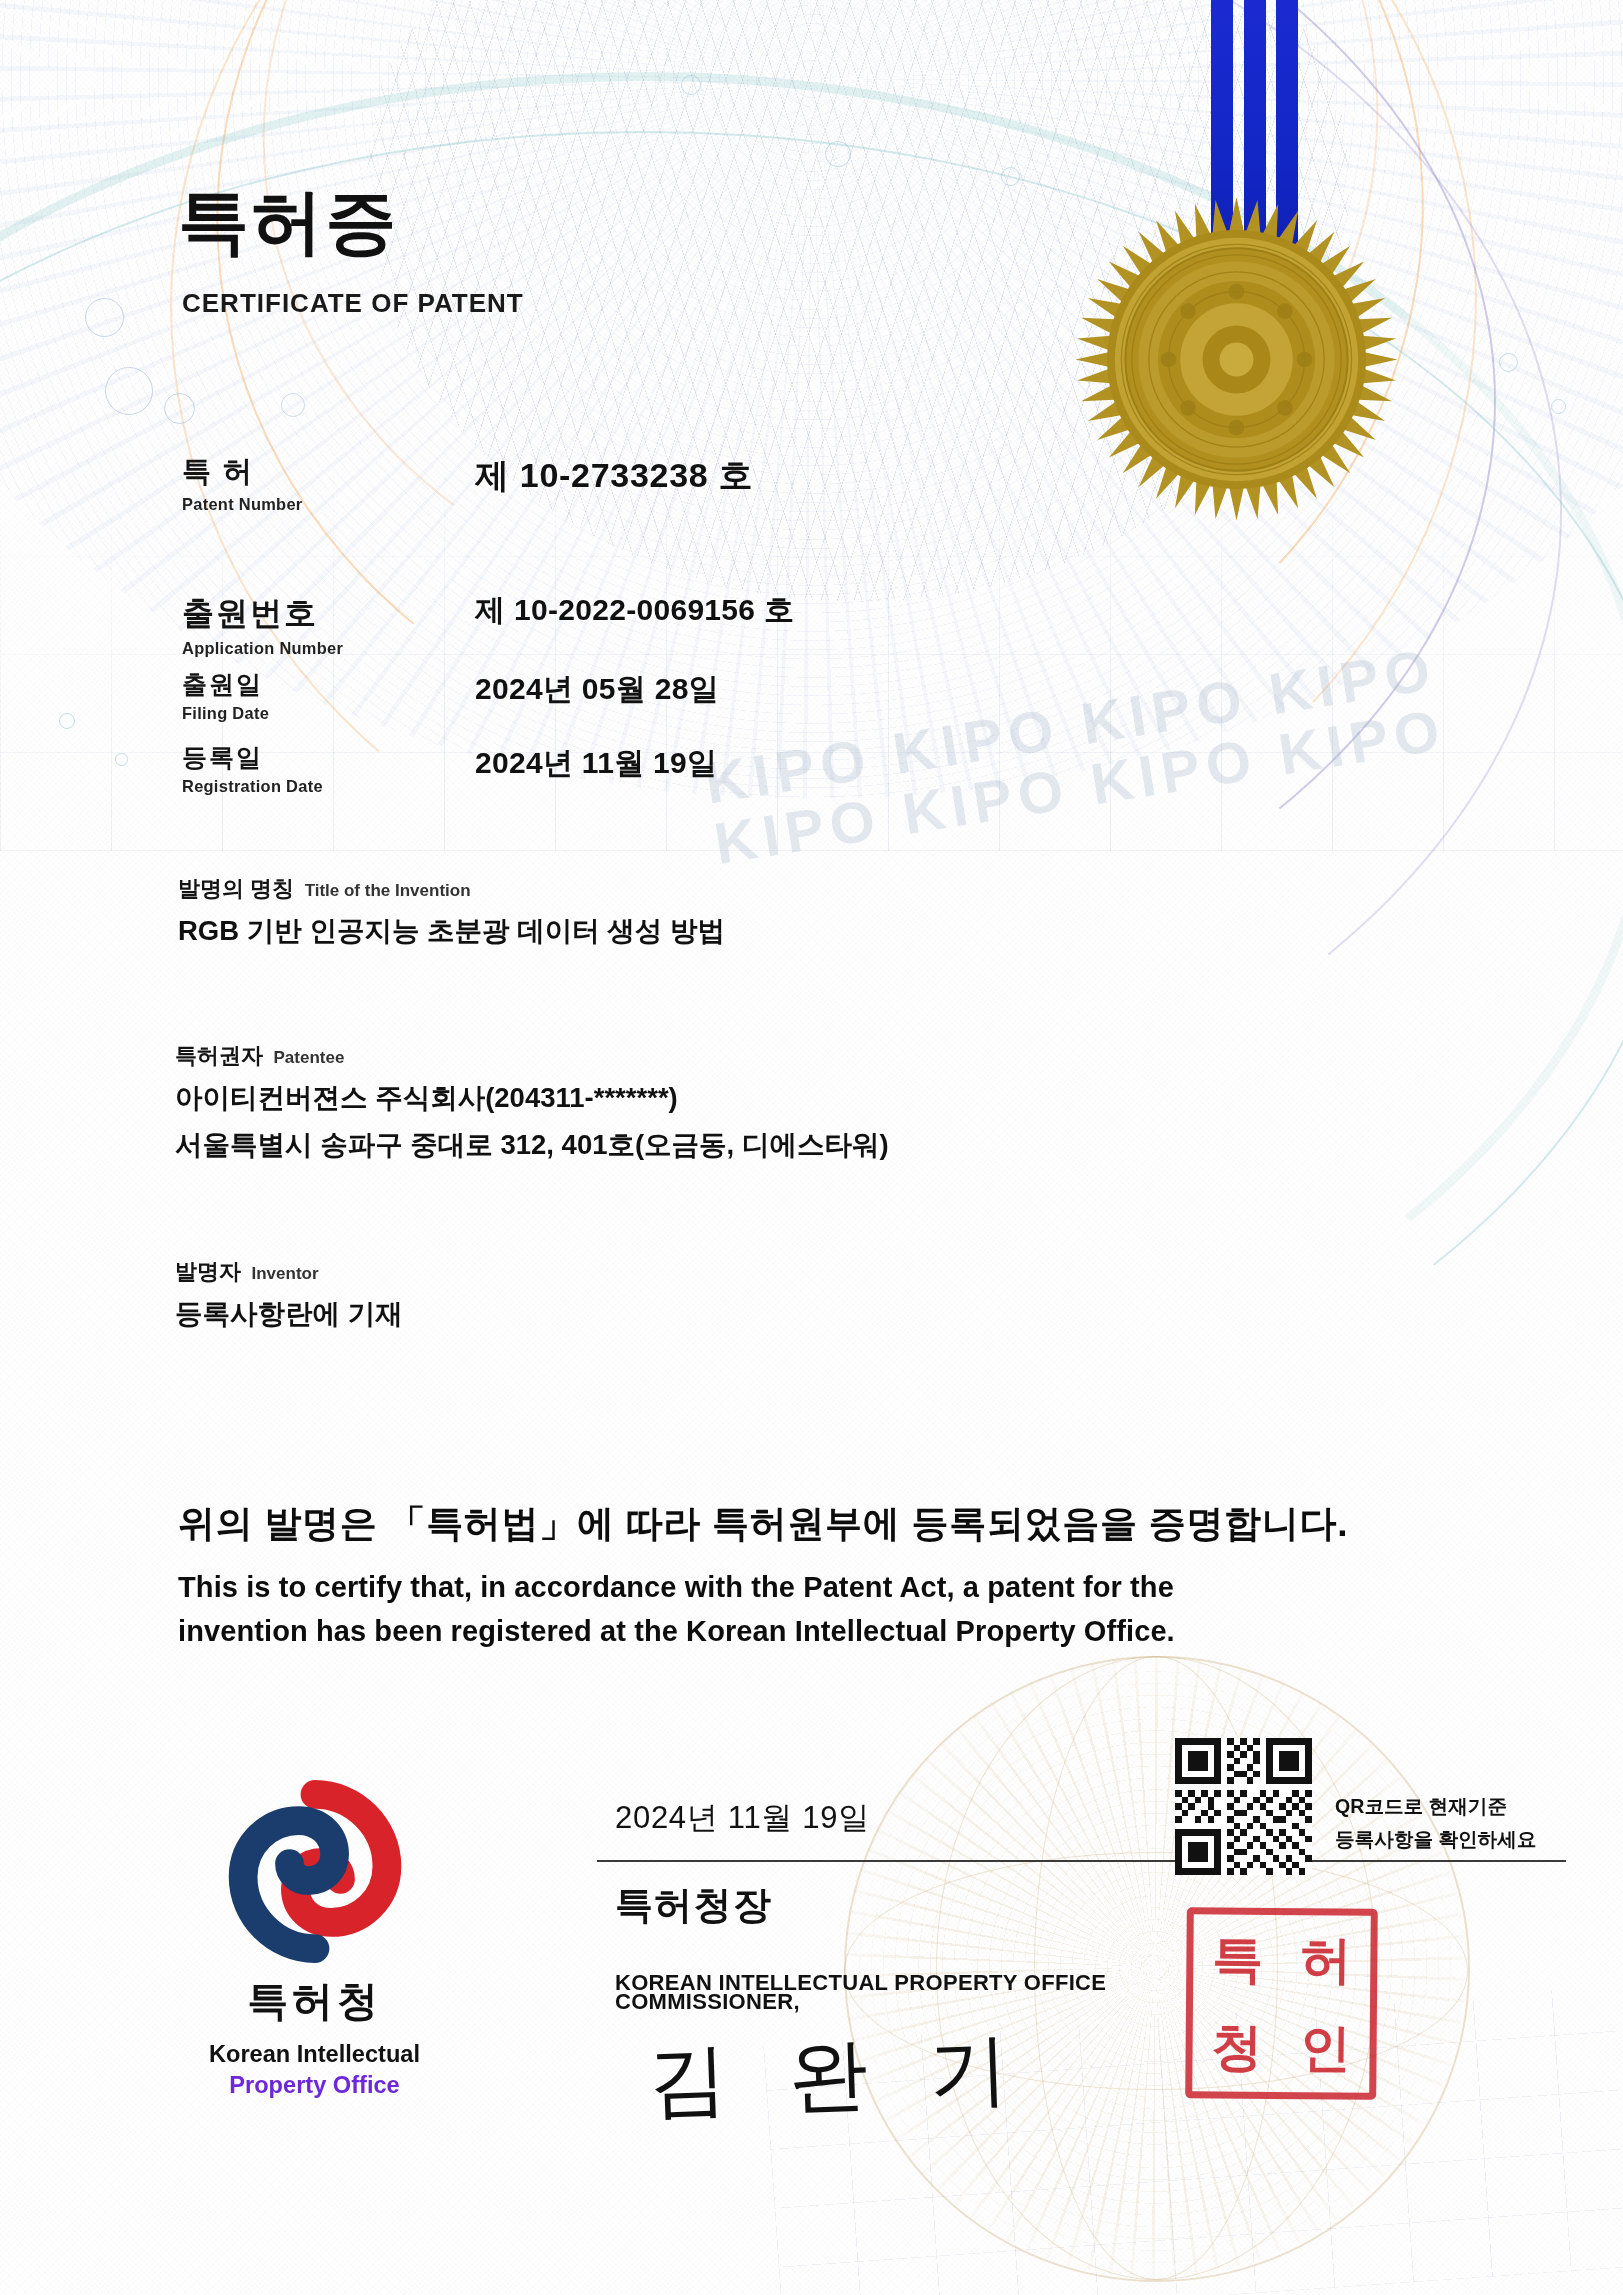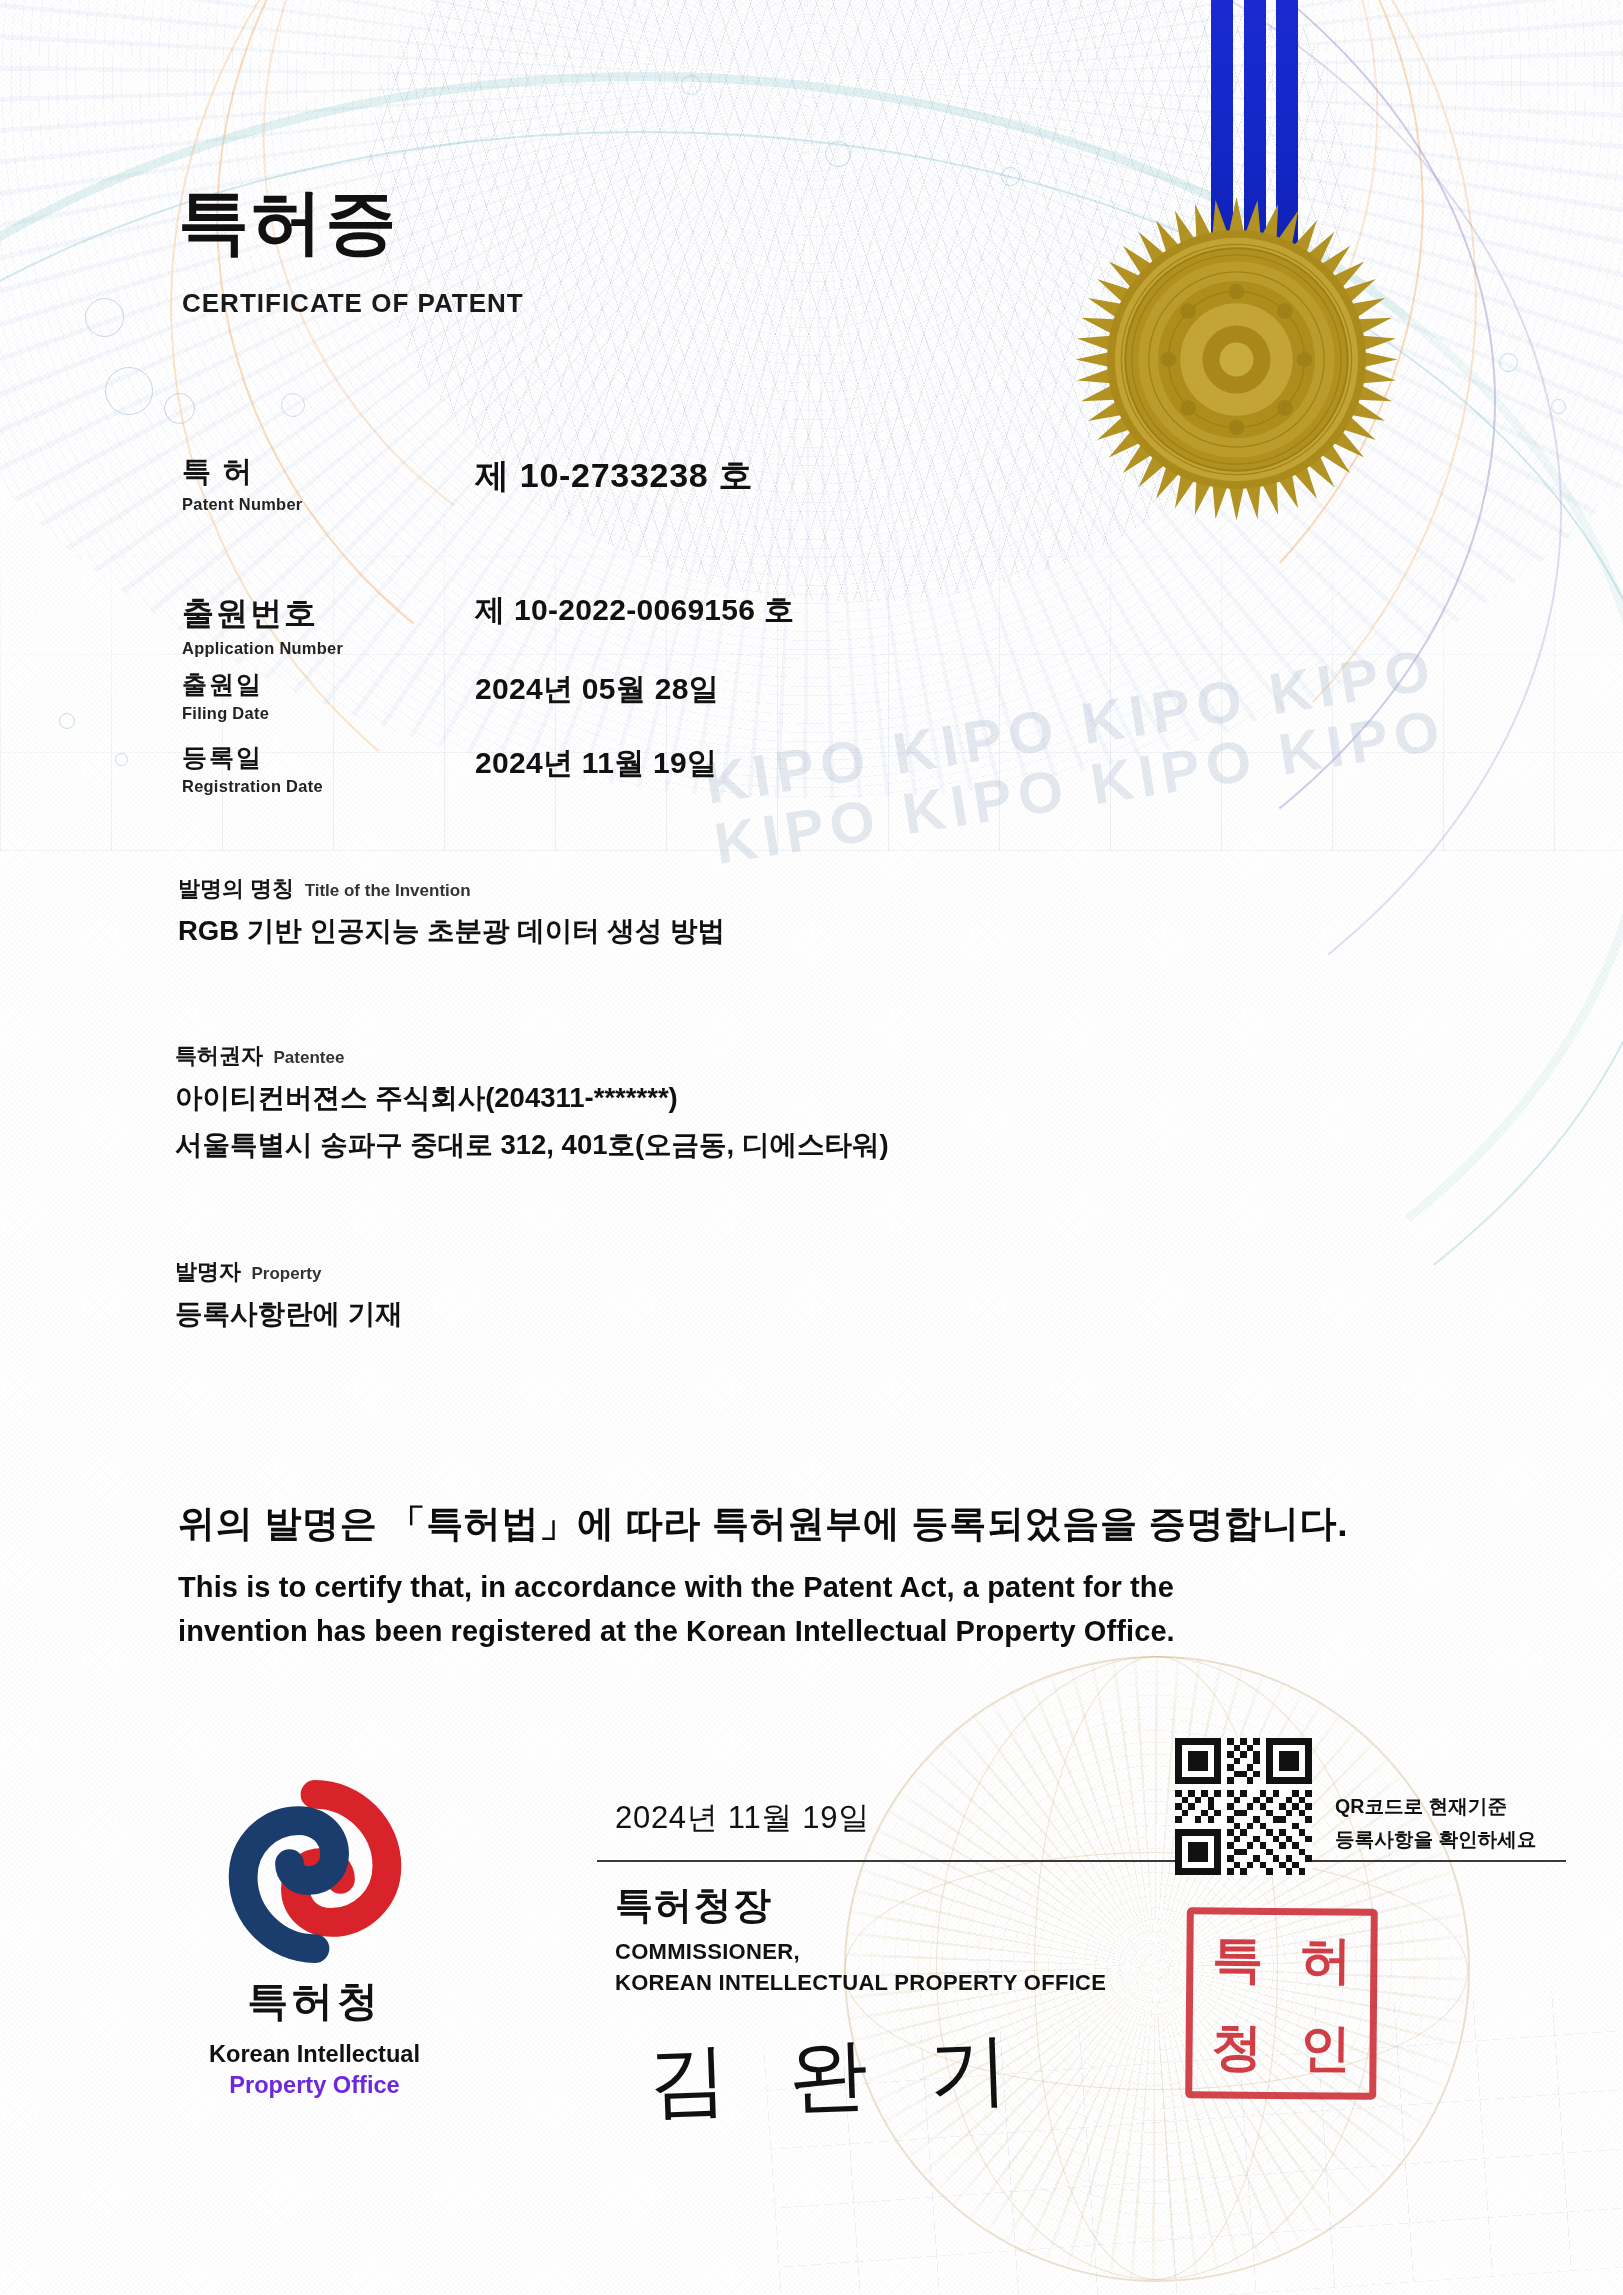--- a/index.html
+++ b/index.html
@@ -254,21 +254,21 @@
   }
   .sign-rule {
     position: absolute; left: 597px; top: 1860px;
     width: 969px; height: 2px; background: #3a3a3a;
   }
   .commissioner-ko {
     position: absolute; left: 615px; top: 1880px;
     font-size: 38px; font-weight: 700; color: #111; letter-spacing: 1.3px;
   }
   .commissioner-en1 {
-    position: absolute; left: 615px; top: 1939px;
+    position: absolute; left: 615px; top: 1989px;
     font-size: 22px; font-weight: 700; color: #111; letter-spacing: 0.3px;
   }
   .commissioner-en2 {
     position: absolute; left: 615px; top: 1970px;
     font-size: 22px; font-weight: 700; color: #111; letter-spacing: 0.3px;
   }
   .signature {
     position: absolute; left: 648px; top: 2023px;
     font-size: 79px;
     font-family: "DejaVu Serif", serif;
@@ -495,21 +495,21 @@
     </div>
     <div class="body-line" style="left:178px; top:913px;">RGB 기반 인공지능 초분광 데이터 생성 방법</div>
 
     <div class="inline-label" style="left:175px; top:1041px;">
       <span>특허권자</span><span class="en">Patentee</span>
     </div>
     <div class="body-line" style="left:175px; top:1080px;">아이티컨버젼스 주식회사(204311-*******)</div>
     <div class="body-line" style="left:175px; top:1127px;">서울특별시 송파구 중대로 312, 401호(오금동, 디에스타워)</div>
 
     <div class="inline-label" style="left:175px; top:1257px;">
-      <span>발명자</span><span class="en">Property</span>
+      <span>발명자</span><span class="en">Inventor</span>
     </div>
     <div class="body-line" style="left:175px; top:1296px;">등록사항란에 기재</div>
 
     <div class="certify-ko">위의 발명은 「특허법」에 따라 특허원부에 등록되었음을 증명합니다.</div>
     <div class="certify-en1">This is to certify that, in accordance with the Patent Act, a patent for the</div>
     <div class="certify-en2">invention has been registered at the Korean Intellectual Property Office.</div>
 
     <div class="issue-date">2024년 11월 19일</div>
     <div class="sign-rule"></div>
     <div class="commissioner-ko">특허청장</div>

